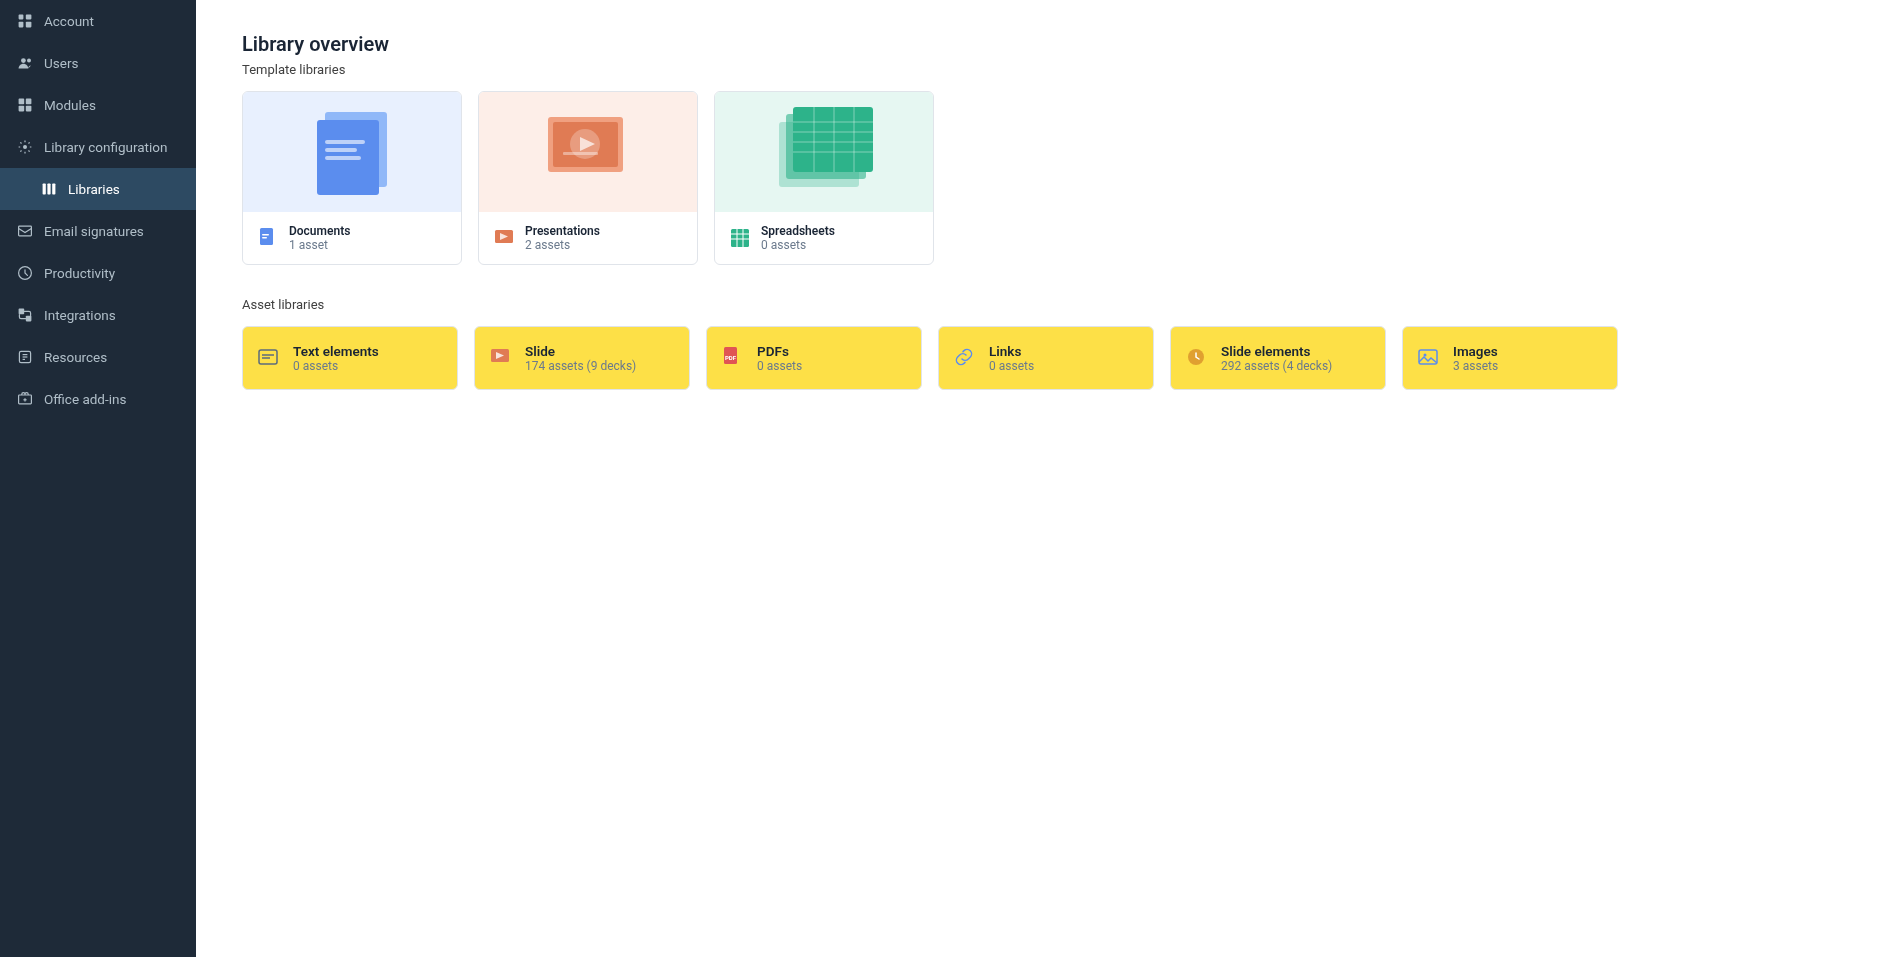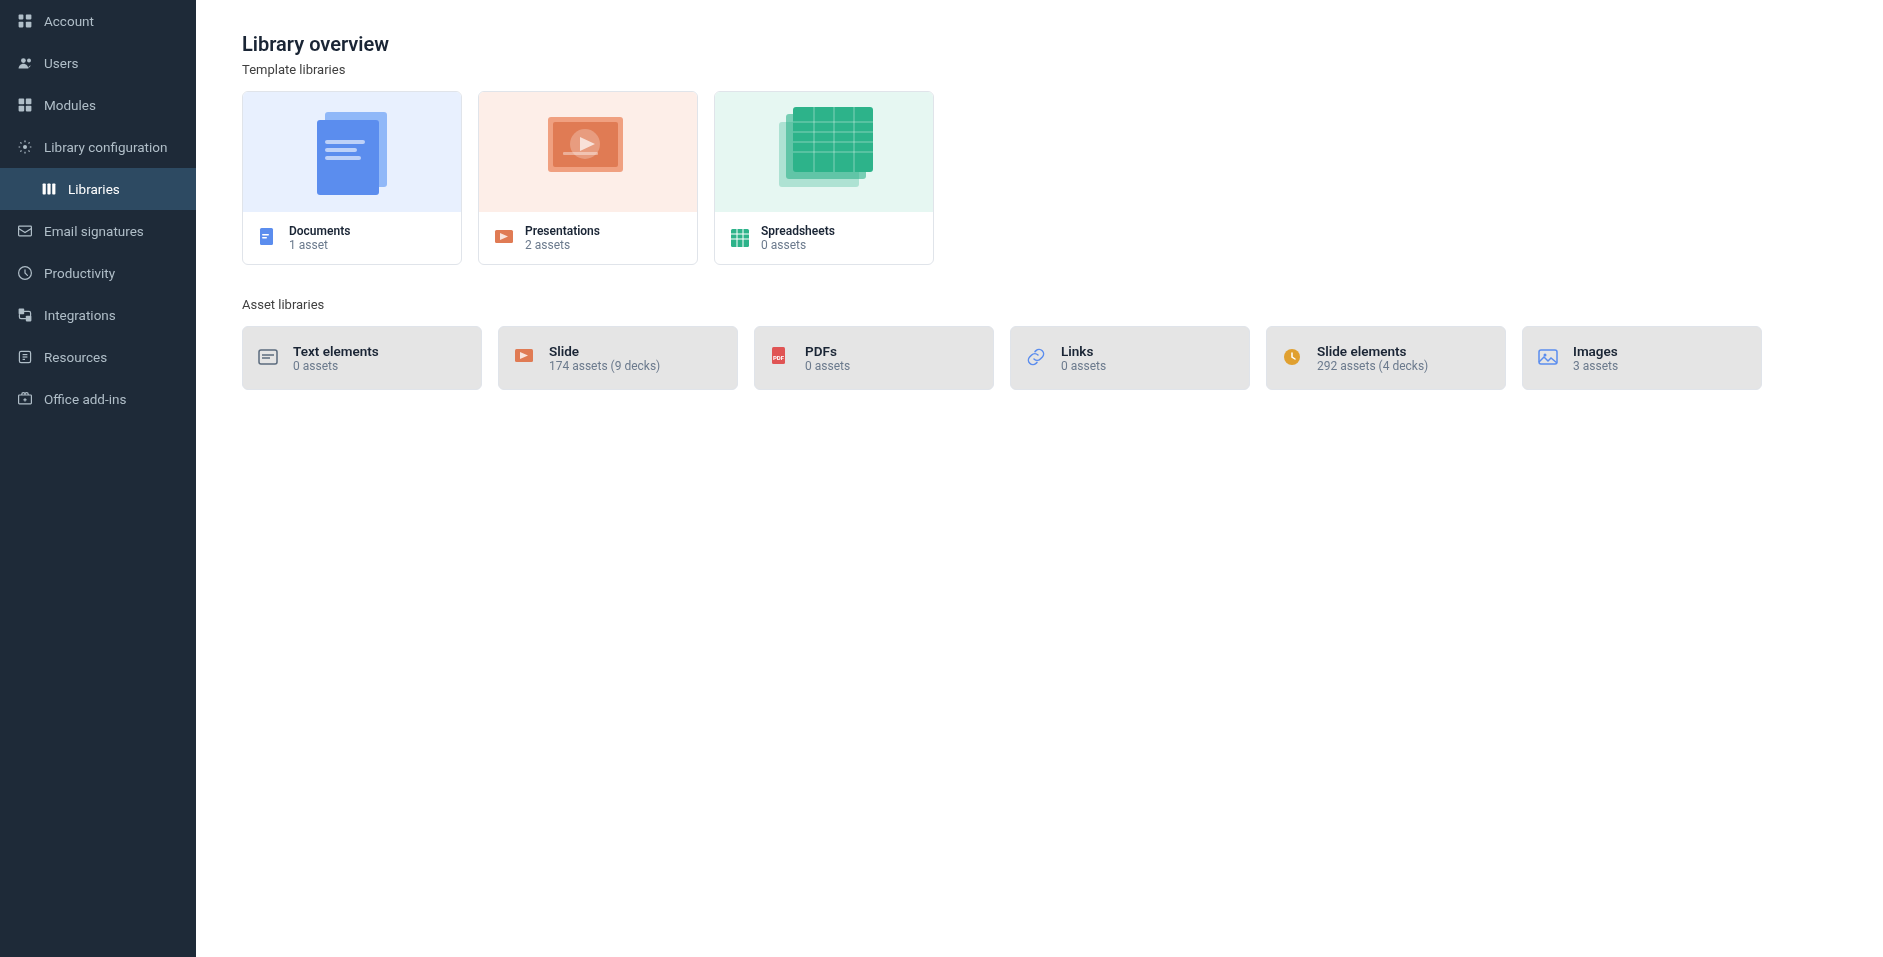--- a/index.html
+++ b/index.html
@@ -94,26 +94,26 @@
       font-weight: 600;
       color: #1a2535;
     }
     .template-card .card-body .card-info .card-count {
       font-size: 12px;
       color: #6b7a8d;
     }
 
     
     .asset-card {
-      width: 240px;
+      width: 216px;
       border: 1px solid #e0e4ea;
       border-radius: 6px;
       padding: 16px 14px;
       cursor: pointer;
-      background: #e5e5e5;
+      background: #fde047;
       display: flex;
       align-items: center;
       gap: 12px;
       transition: box-shadow 0.15s;
     }
     .asset-card .card-icon { width: 24px; height: 24px; flex-shrink: 0; }
     .asset-card .card-info .card-name {
       font-size: 13.5px;
       font-weight: 600;
       color: #1a2535;

